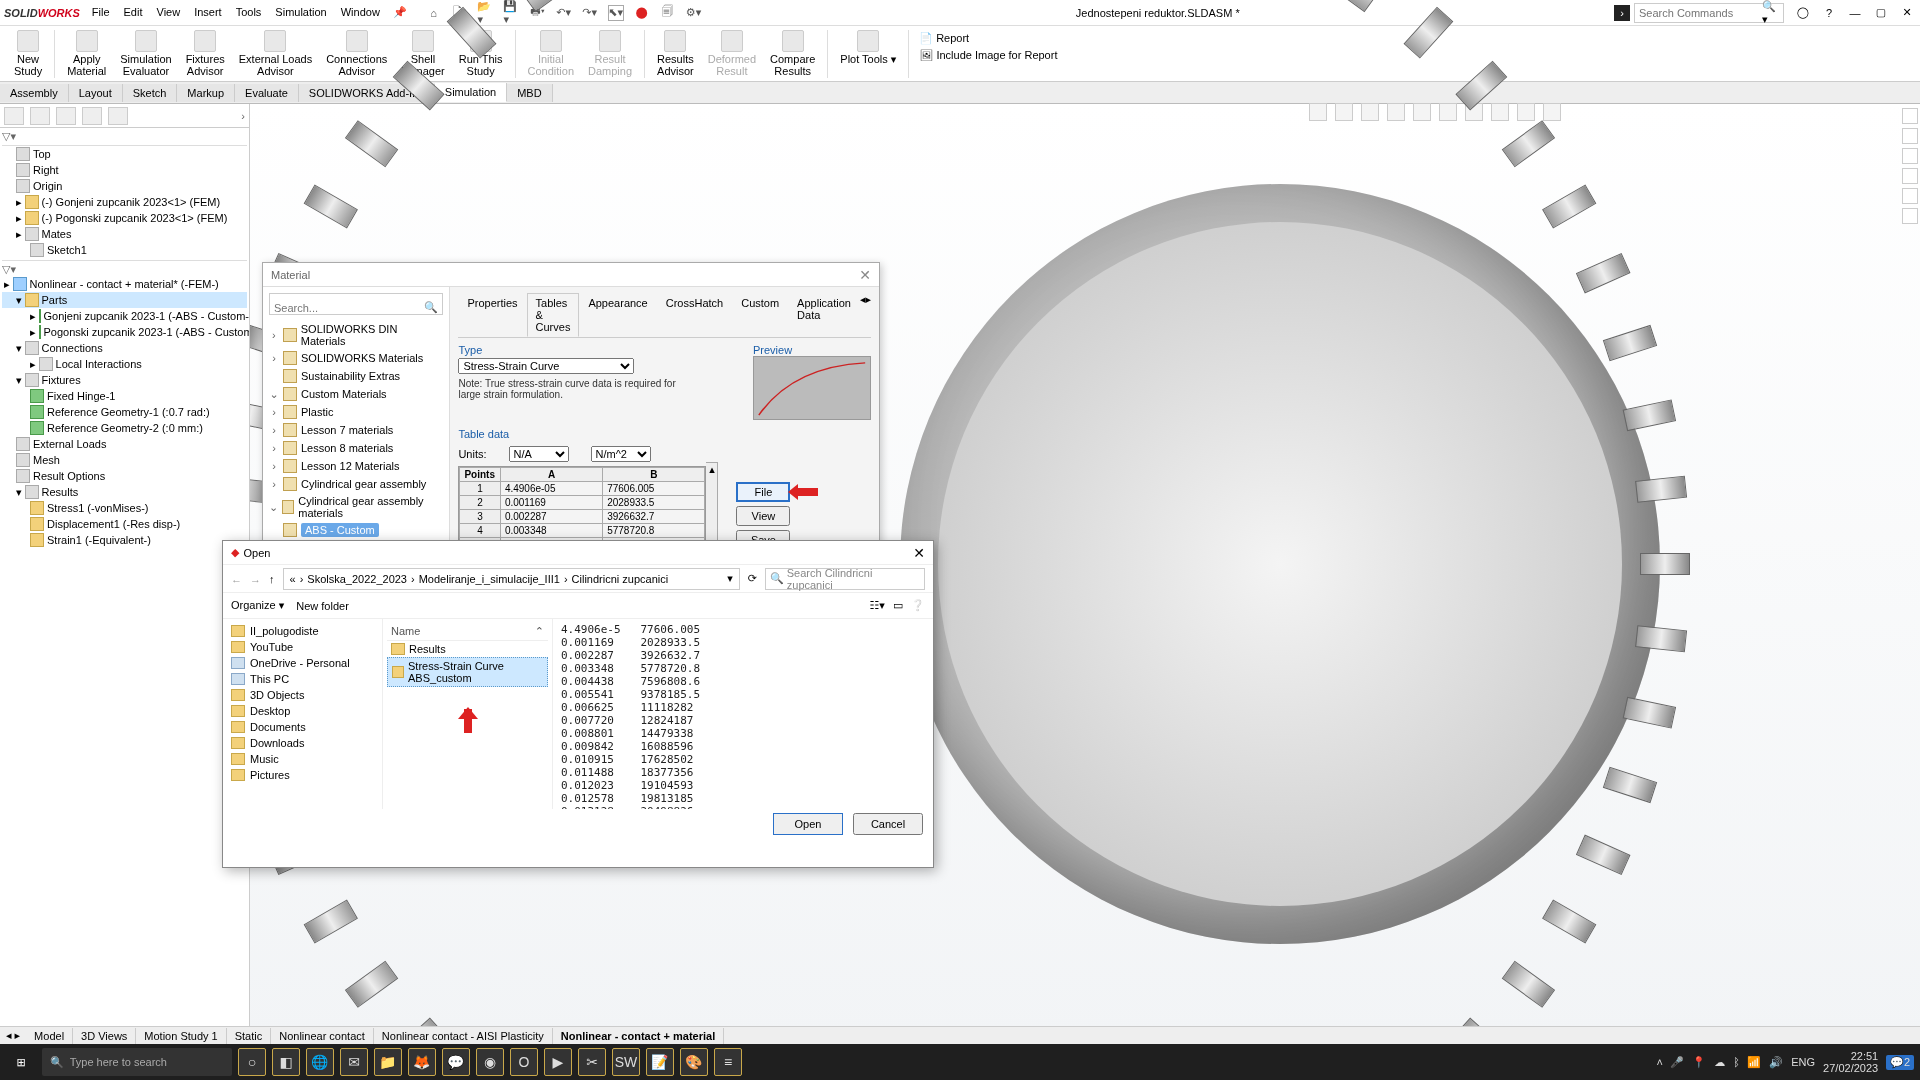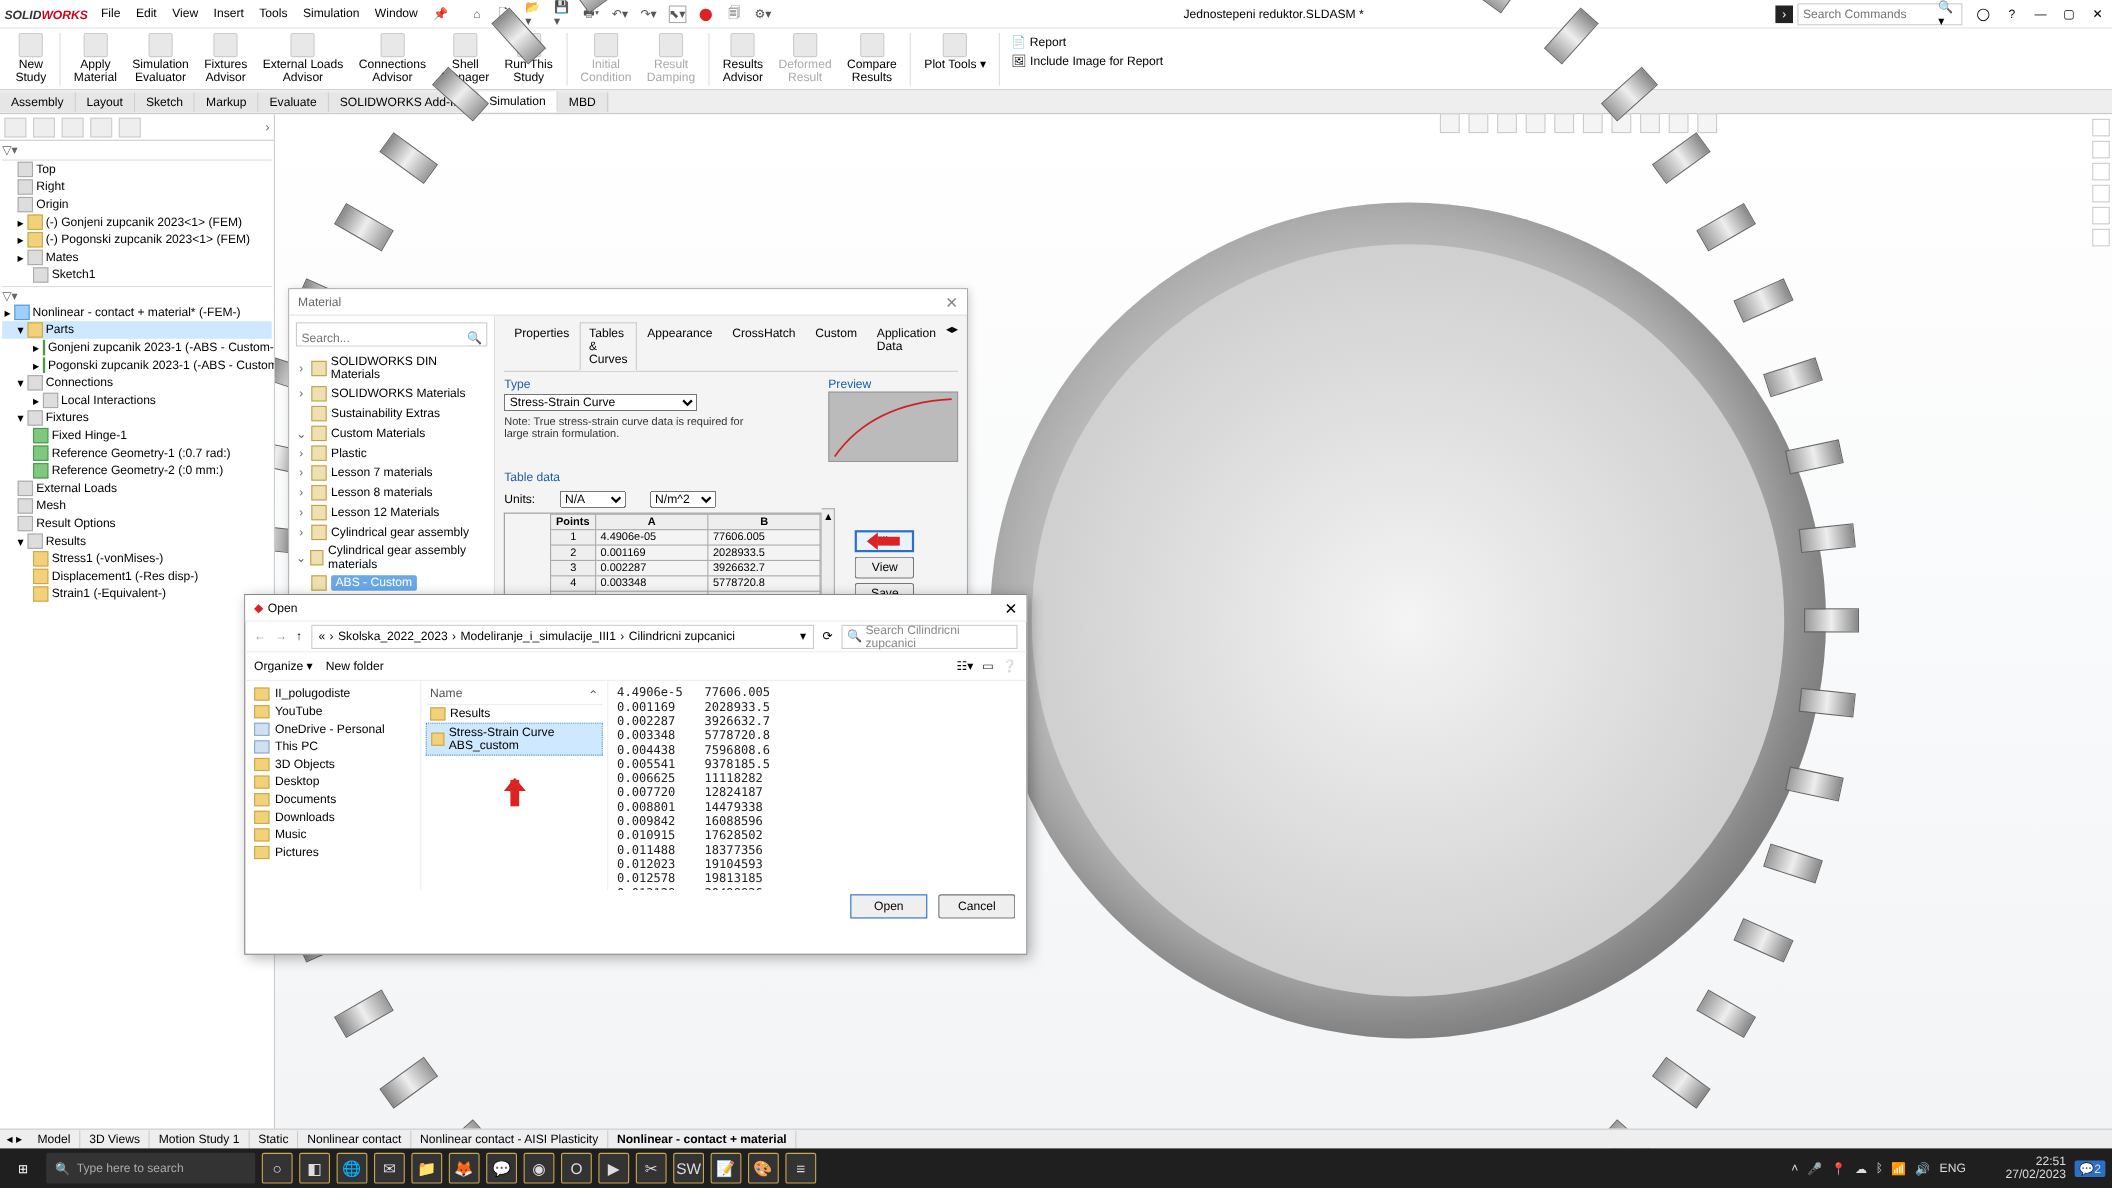--- a/index.html
+++ b/index.html
@@ -81,21 +81,21 @@
 .dlg-tab { padding:3px 8px; border:1px solid transparent; cursor:pointer; }
 .dlg-tab.active { border:1px solid #ccc; border-bottom:1px solid #f4f4f4; background:#f4f4f4; }
 .dlg-row { display:flex; gap:10px; margin-top:6px; }
 .group-label { color:#1a5da8; font-size:11px; }
 .preview { width:118px; height:64px; border:1px solid #999; background:#bbb; position:relative; }
 .preview svg { width:100%; height:100%; }
 .note { font-size:10px; color:#333; max-width:220px; }
 .units-row { display:flex; align-items:center; gap:22px; margin-top:6px; }
 .units-row select { width:60px; font-size:11px; }
 .tbl { border:1px solid #999; margin-top:4px; }
-.tbl table { border-collapse:collapse; width:246px;margin-left:41px; }
+.tbl table { border-collapse:collapse; width:246px; }
 .tbl th,.tbl td { border:1px solid #aaa; padding:1px 4px; font-size:10px; text-align:left; height:14px; }
 .tbl th { background:#eee; }
 .tbl td.pt { background:#eee; width:20px; text-align:center; }
 .side-btns { display:flex; flex-direction:column; gap:4px; margin-left:18px; margin-top:20px; }
 .side-btns button { width:54px; height:20px; font-size:11px; }
 .side-btns button.hl { border:2px solid #2a70c8; background:#eaf2fb; }
 .arrow-r { position:absolute; width:30px; height:16px; }
 .arrow-r::before{content:"";position:absolute;left:0;top:4px;width:20px;height:8px;background:#d22;}
 .arrow-r::after{content:"";position:absolute;left:20px;top:0;border:8px solid transparent;border-left:10px solid #d22;}
 
@@ -132,21 +132,21 @@
 .bottom-tabs { position:absolute; left:0; bottom:36px; right:0; height:18px; background:#eee; display:flex; align-items:center; font-size:10px; border-top:1px solid #ccc; }
 .bottom-tabs .bt { padding:2px 8px; border-right:1px solid #ccc; }
 .bottom-tabs .bt.bold { font-weight:bold; }
 .status { position:absolute; left:0; bottom:18px; right:0; height:18px; background:#e8e8e8; display:flex; align-items:center; padding:0 6px; font-size:10px; color:#333; }
 .status .r { margin-left:auto; display:flex; gap:12px; }
 .taskbar { position:absolute; left:0; bottom:0; right:0; height:36px; background:#1f1f1f; display:flex; align-items:center; padding:0 6px; gap:6px; }
 .taskbar .start { width:30px; height:28px; display:flex; align-items:center; justify-content:center; color:#fff; }
 .taskbar .tsearch { background:#333; color:#aaa; height:28px; width:190px; display:flex; align-items:center; padding:0 8px; gap:6px; border-radius:2px; }
 .taskbar .ticon { width:28px; height:28px; background:#333; border-radius:2px; display:flex; align-items:center; justify-content:center; color:#ddd; font-size:14px; }
 .taskbar .tray { margin-left:auto; display:flex; align-items:center; gap:8px; color:#ddd; font-size:10px; }
-.taskbar .clock { text-align:right; line-height:1.1;margin-left:28px; }
+.taskbar .clock { text-align:right; line-height:1.1; }
 </style>
 </head>
 <body>
 
 <div class="titlebar">
   <div class="sw-logo"><span>SOLID</span><span style="color:#d0021b">WORKS</span></div>
   <div class="menu-items">
     <div>File</div>
     <div>Edit</div>
     <div>View</div>

